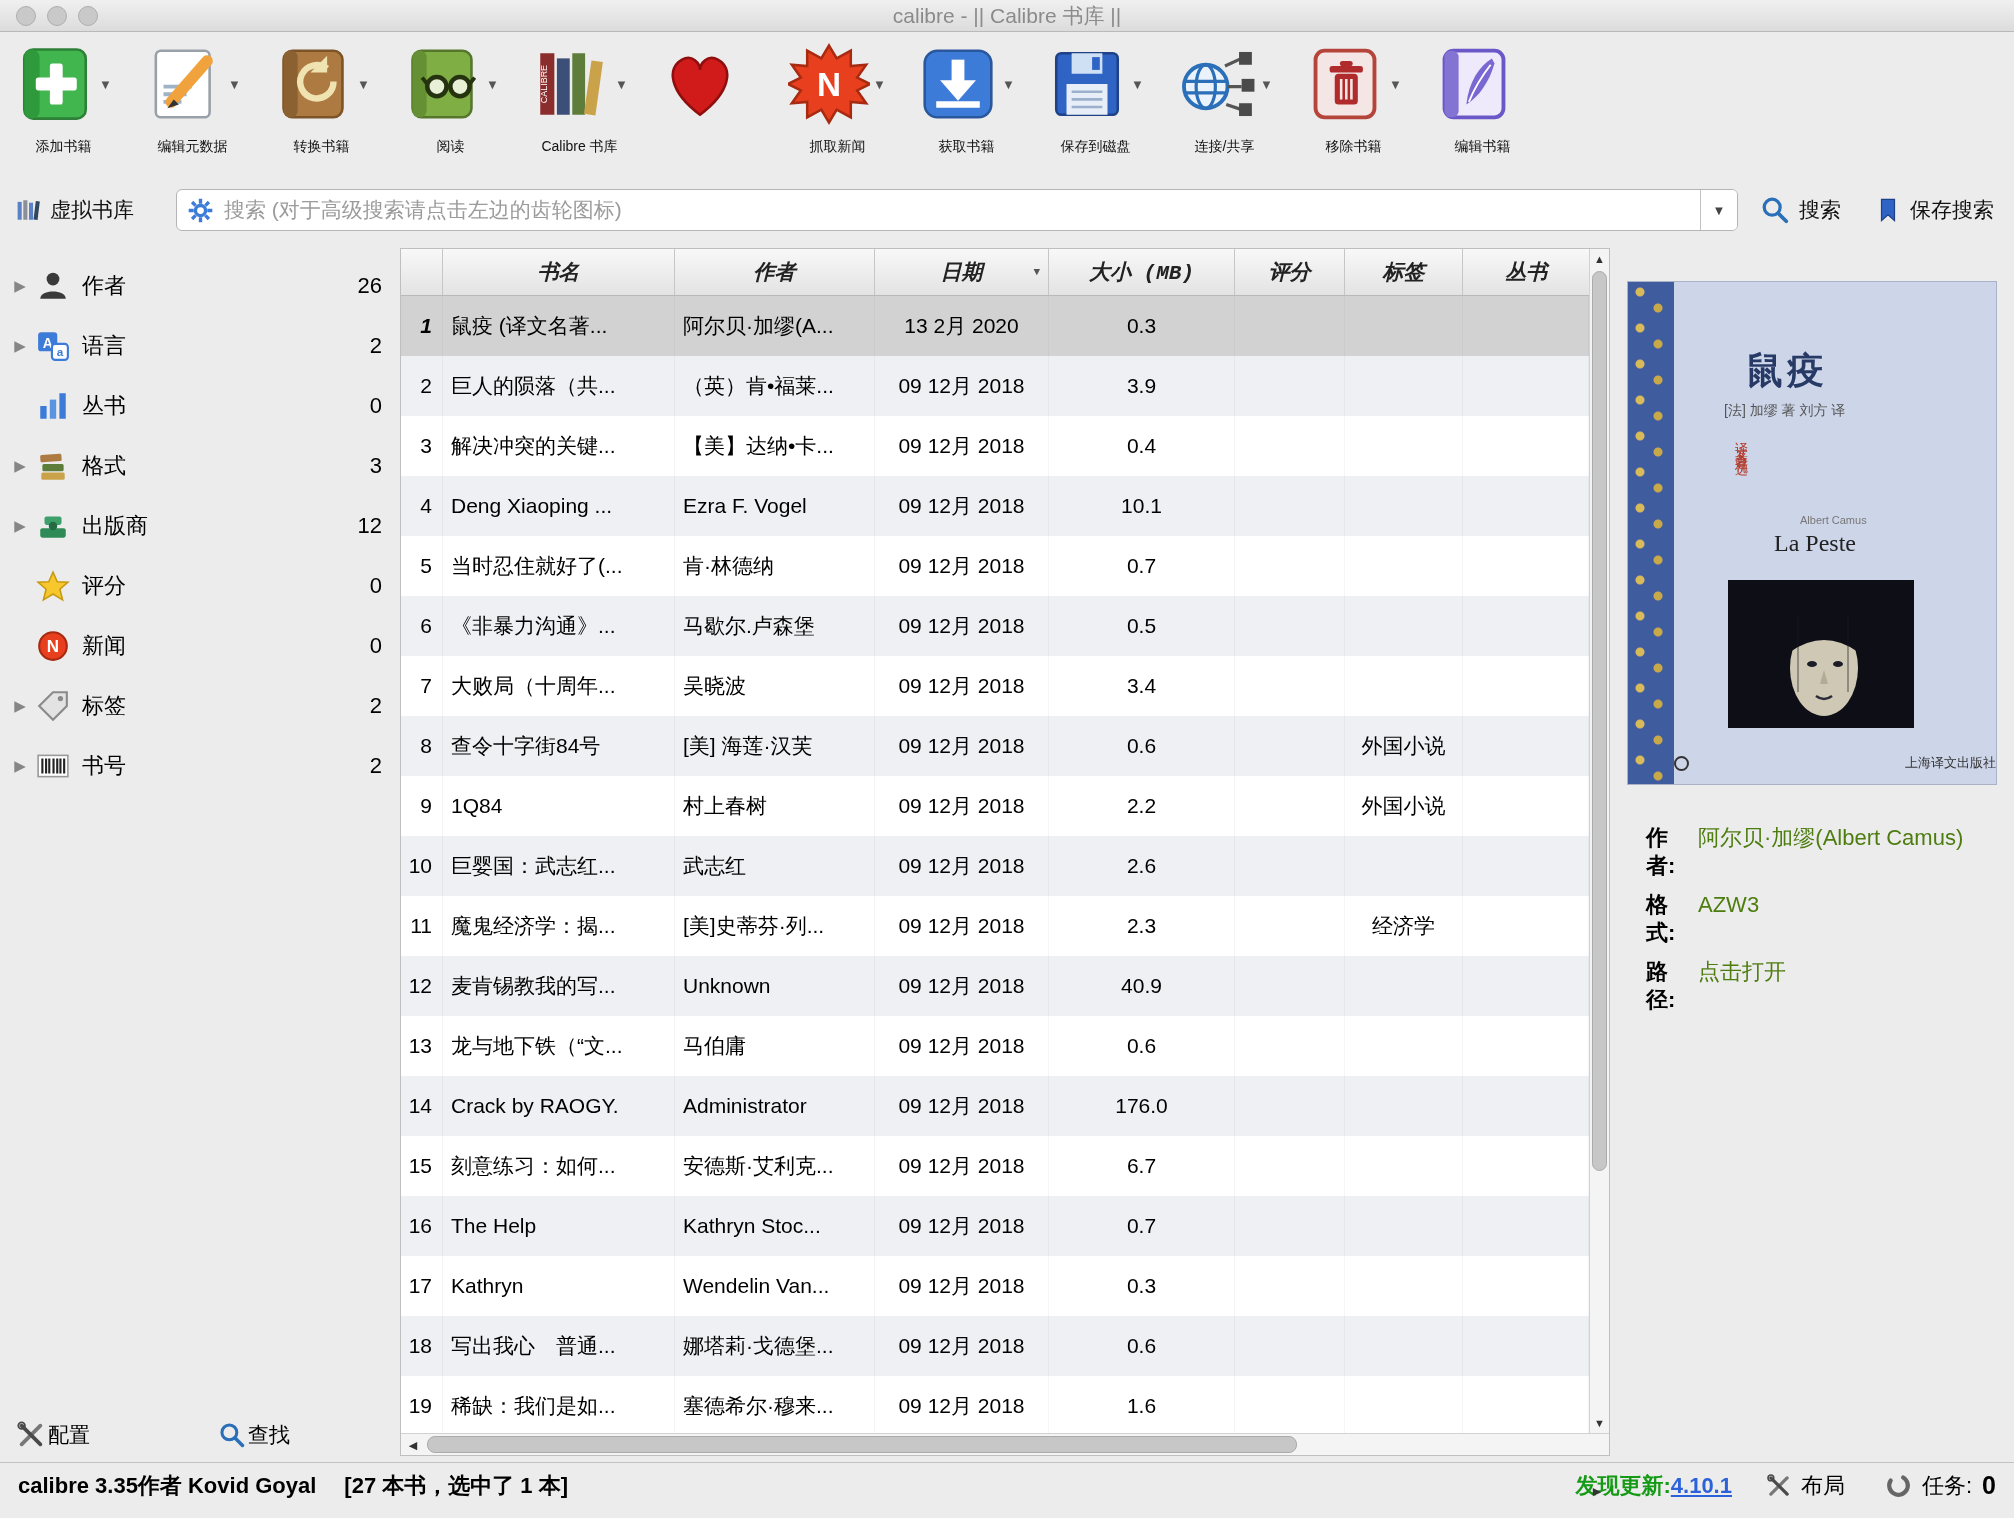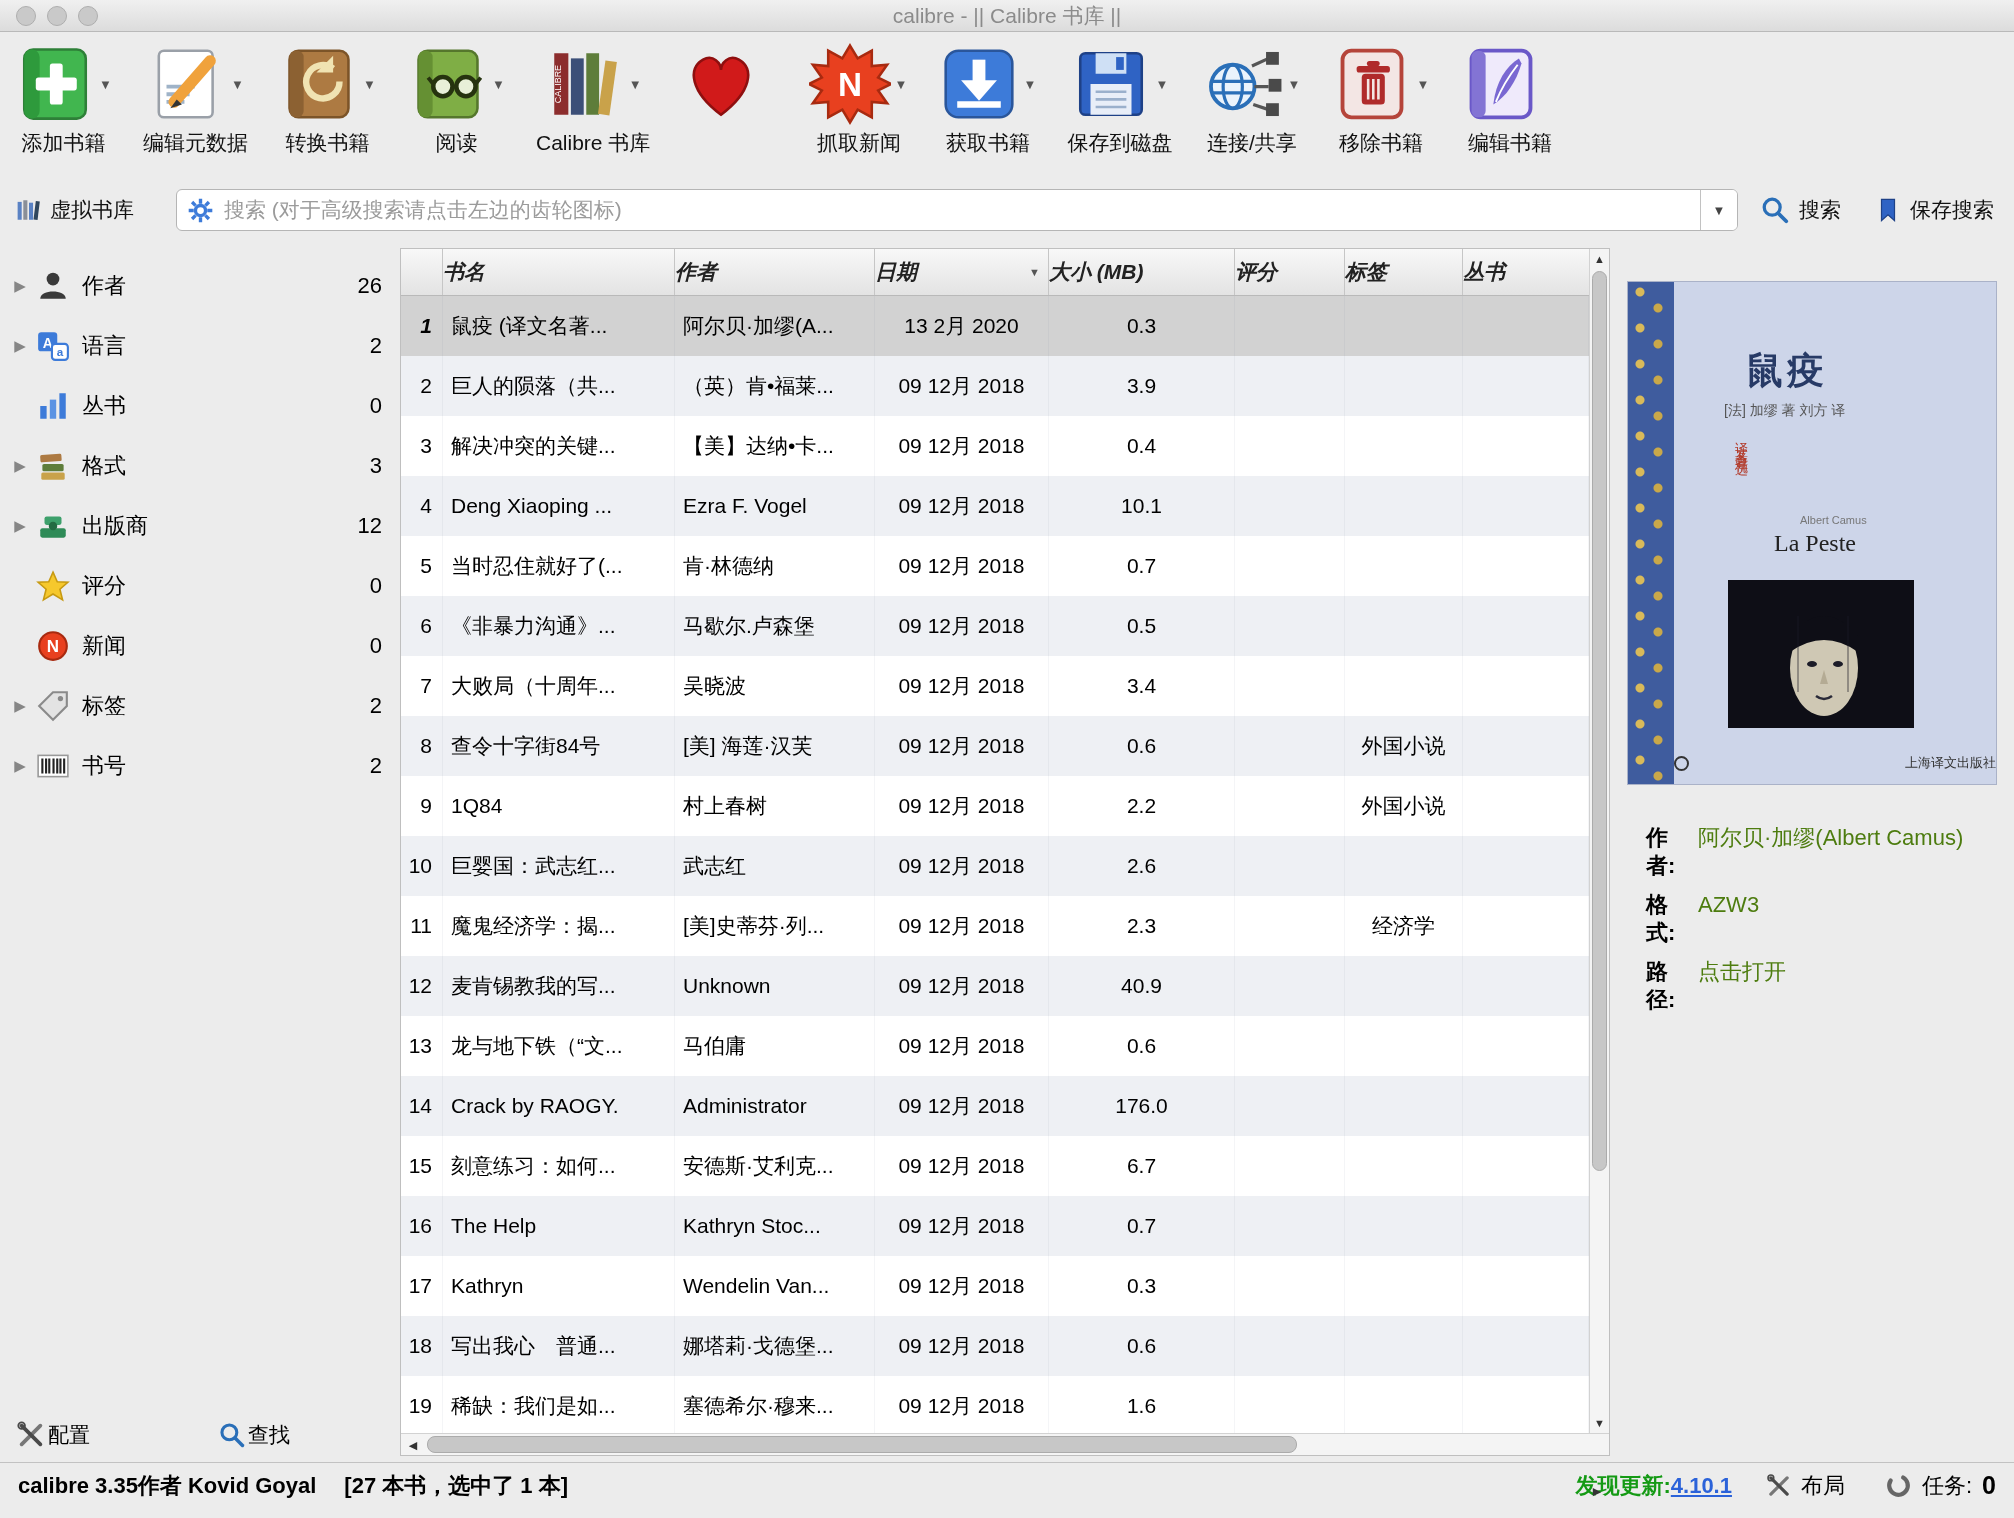--- a/index.html
+++ b/index.html
@@ -13,21 +13,21 @@
   .lights{position:absolute;left:16px;top:0;bottom:0;display:flex;align-items:center;gap:11px;}
   .light{width:20px;height:20px;border-radius:50%;background:#c9c9c9;border:1px solid #aeaeae;box-sizing:border-box;}
   .title{font-size:21px;color:#8b8b8b;}
 
   
   .toolbar{display:flex;gap:30px;padding:8px 14px 0;height:152px;box-sizing:border-box;align-items:flex-start;}
   .titem{display:flex;flex-direction:column;align-items:center;min-width:86px;}
   .ticon-row{display:flex;align-items:center;height:88px;}
   .ticon{width:82px;height:82px;}
   .dd-arrow{font-size:13px;color:#555;margin-left:3px;width:14px;}
-  .tlabel{font-size:21px;color:#111;margin-top:1px;white-space:nowrap;}
+  .tlabel{font-size:14px;color:#111;margin-top:10px;white-space:nowrap;}
 
   
   .searchrow{display:flex;align-items:center;height:52px;padding:0 16px;}
   .vlib{display:flex;align-items:center;gap:8px;font-size:21px;color:#111;}
   .search-box{flex:1;margin-left:42px;height:40px;background:#fff;border:1px solid #b5b5b5;border-radius:6px;display:flex;align-items:center;padding-left:10px;overflow:hidden;}
   .search-input{flex:1;border:none;outline:none;font-size:21px;color:#333;margin-left:8px;background:transparent;font-family:inherit;}
   .search-input::placeholder{color:#9b9b9b;}
   .search-dd{width:36px;align-self:stretch;border-left:1px solid #c2c2c2;display:flex;align-items:center;justify-content:center;font-size:13px;color:#444;background:#fff;}
   .search-btn,.save-search{display:flex;align-items:center;gap:9px;font-size:21px;color:#111;}
   .search-btn{margin-left:22px;}
@@ -41,21 +41,21 @@
   .expander{width:24px;font-size:15px;color:#868686;text-align:center;flex:none;}
   .sicon{margin:0 12px 0 4px;flex:none;}
   .slabel{font-size:22px;flex:1;color:#000;}
   .scount{font-size:22px;margin-right:18px;color:#000;}
   .side-footer{position:absolute;left:16px;right:110px;bottom:12px;display:flex;justify-content:space-between;font-size:21px;}
   .conf,.find{display:flex;align-items:center;gap:2px;}
 
   .center{width:1210px;padding-top:12px;box-sizing:border-box;flex:none;}
   .table-box{position:relative;height:1208px;border:1px solid #bfbfbf;background:#fff;box-sizing:border-box;}
   .thead{display:flex;height:46px;margin-right:20px;background:linear-gradient(#f8f8f8,#e3e3e3);border-bottom:1px solid #b9b9b9;}
-  .hc{display:flex;align-items:center;justify-content:flex-start;font-size:21px;font-weight:bold;font-style:italic;border-right:1px solid #c6c6c6;box-sizing:border-box;position:relative;color:#222;}
+  .hc{display:flex;align-items:center;justify-content:center;font-size:21px;font-weight:bold;font-style:italic;border-right:1px solid #c6c6c6;box-sizing:border-box;position:relative;color:#222;font-family:Liberation Mono, monospace;}
   .c-num{width:42px;}
   .c-title{width:232px;}
   .c-author{width:200px;}
   .c-date{width:174px;}
   .c-size{width:186px;}
   .c-rating{width:110px;}
   .c-tags{width:118px;}
   .c-series{flex:1;border-right:none;}
   .sort{font-size:11px;color:#555;position:absolute;right:8px;top:50%;transform:translateY(-50%);font-style:normal;}
   .rows{margin-right:20px;}

